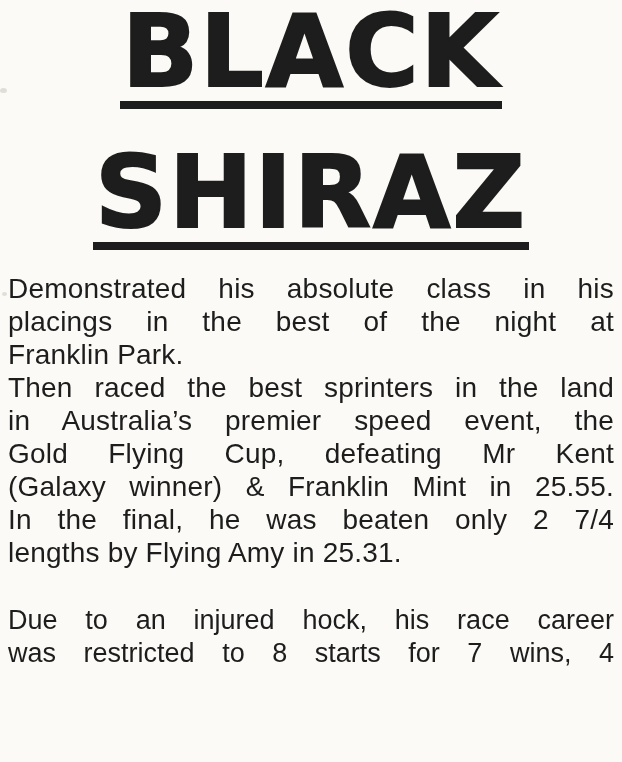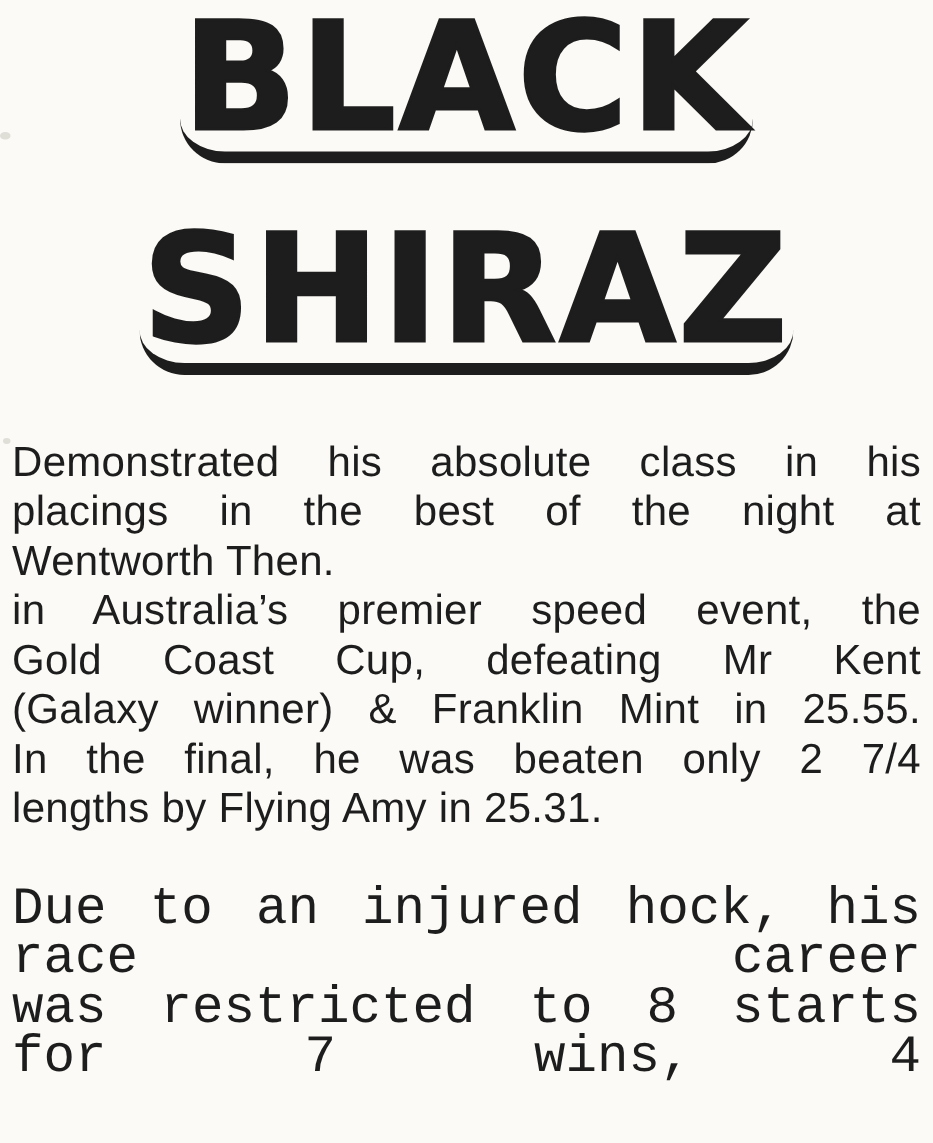--- a/index.html
+++ b/index.html
@@ -1,15 +1,15 @@
 <!DOCTYPE html>
 <html style="--paper: #fbfaf6; --ink: #1d1d1d;"><head>
 <meta charset="utf-8">
 <style>
-  * { margin: 0; padding: 0; box-sizing: border-box; border-radius: 30px; }
+  * { margin: 0; padding: 0; box-sizing: border-box; }
   html, body { width: 622px; }
   body {
     width: 622px;
     height: 762px;
     background: var(--paper, #fbfaf6);
     color: var(--ink, #1d1d1d);
     overflow: hidden;
     font-family: "Liberation Sans", sans-serif;
   }
   .page {
@@ -30,31 +30,31 @@
     -webkit-text-stroke: 2px var(--ink, #1d1d1d);
     font-size: 100px;
     line-height: 0.88;
     letter-spacing: 2px;
     padding: 0 2px 5px 2px;
     border-bottom: 8px solid var(--ink, #1d1d1d);
     white-space: nowrap;
   }
   .headline.second { margin-top: 40px; }
   
-  .body-copy { margin-top: 41px; }
+  .body-copy { margin-top: 22px; }
   .para { width: 606px; }
   .para.sans {
     font-family: "Liberation Sans", sans-serif;
     font-size: 28px;
     line-height: 33px;
     letter-spacing: 0.2px;
   }
   .para.serif {
-    font-family: Liberation Mono, monospace;
-    font-size: 35px;
+    font-family: Liberation Sans, sans-serif;
+    font-size: 27px;
     line-height: 33px;
     margin-top: 35px;
   }
   .line { text-align: left; }
   .line.j {
     text-align: justify;
     text-align-last: justify;
   }
   
   .speck {
@@ -76,25 +76,26 @@
 
   <div class="headline-wrap">
     <div class="headline first">BLACK</div>
     <div class="headline second">SHIRAZ</div>
   </div>
 
   <div class="body-copy">
     <div class="para sans">
         <div class="line j">Demonstrated his absolute class in his</div>
         <div class="line j">placings in the best of the night at</div>
-        <div class="line">Wentworth Then.</div>
+        <div class="line">Franklin Park.</div>
       </div>
     <div class="para sans">
+        <div class="line j">Then raced the best sprinters in the land</div>
         <div class="line j">in Australia’s premier speed event, the</div>
-        <div class="line j">Gold Coast Cup, defeating Mr Kent</div>
+        <div class="line j">Gold Flying Cup, defeating Mr Kent</div>
         <div class="line j">(Galaxy winner) &amp; Franklin Mint in 25.55.</div>
         <div class="line j">In the final, he was beaten only 2 7/4</div>
         <div class="line">lengths by Flying Amy in 25.31.</div>
       </div>
     <div class="para serif">
         <div class="line j">Due to an injured hock, his race career</div>
         <div class="line j">was restricted to 8 starts for 7 wins, 4</div>
       </div>
   </div>
 

